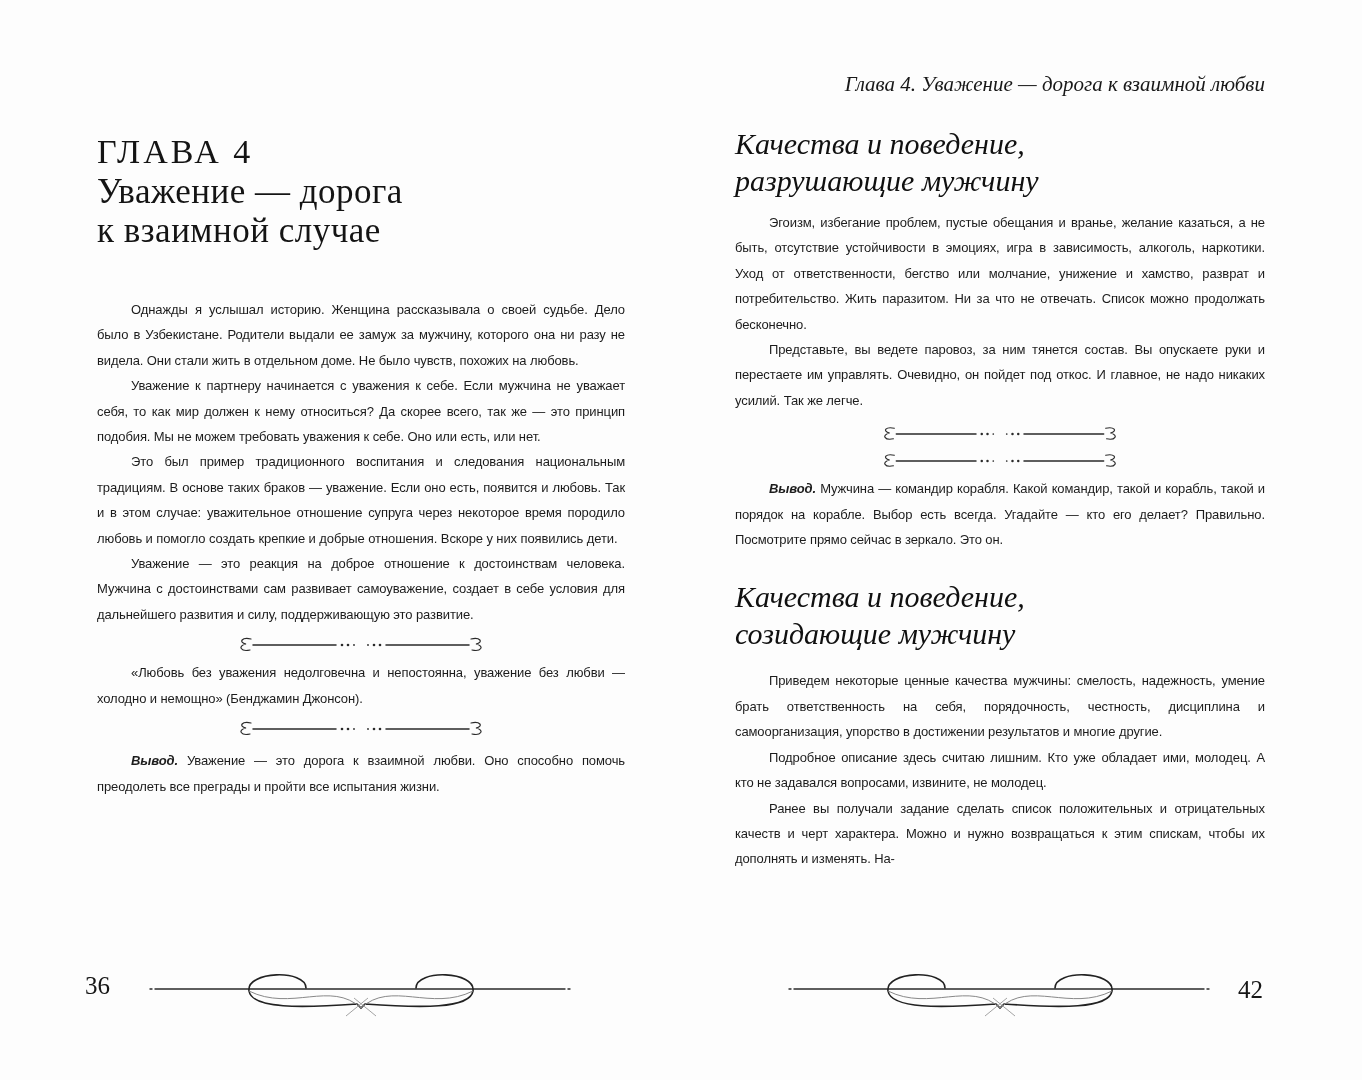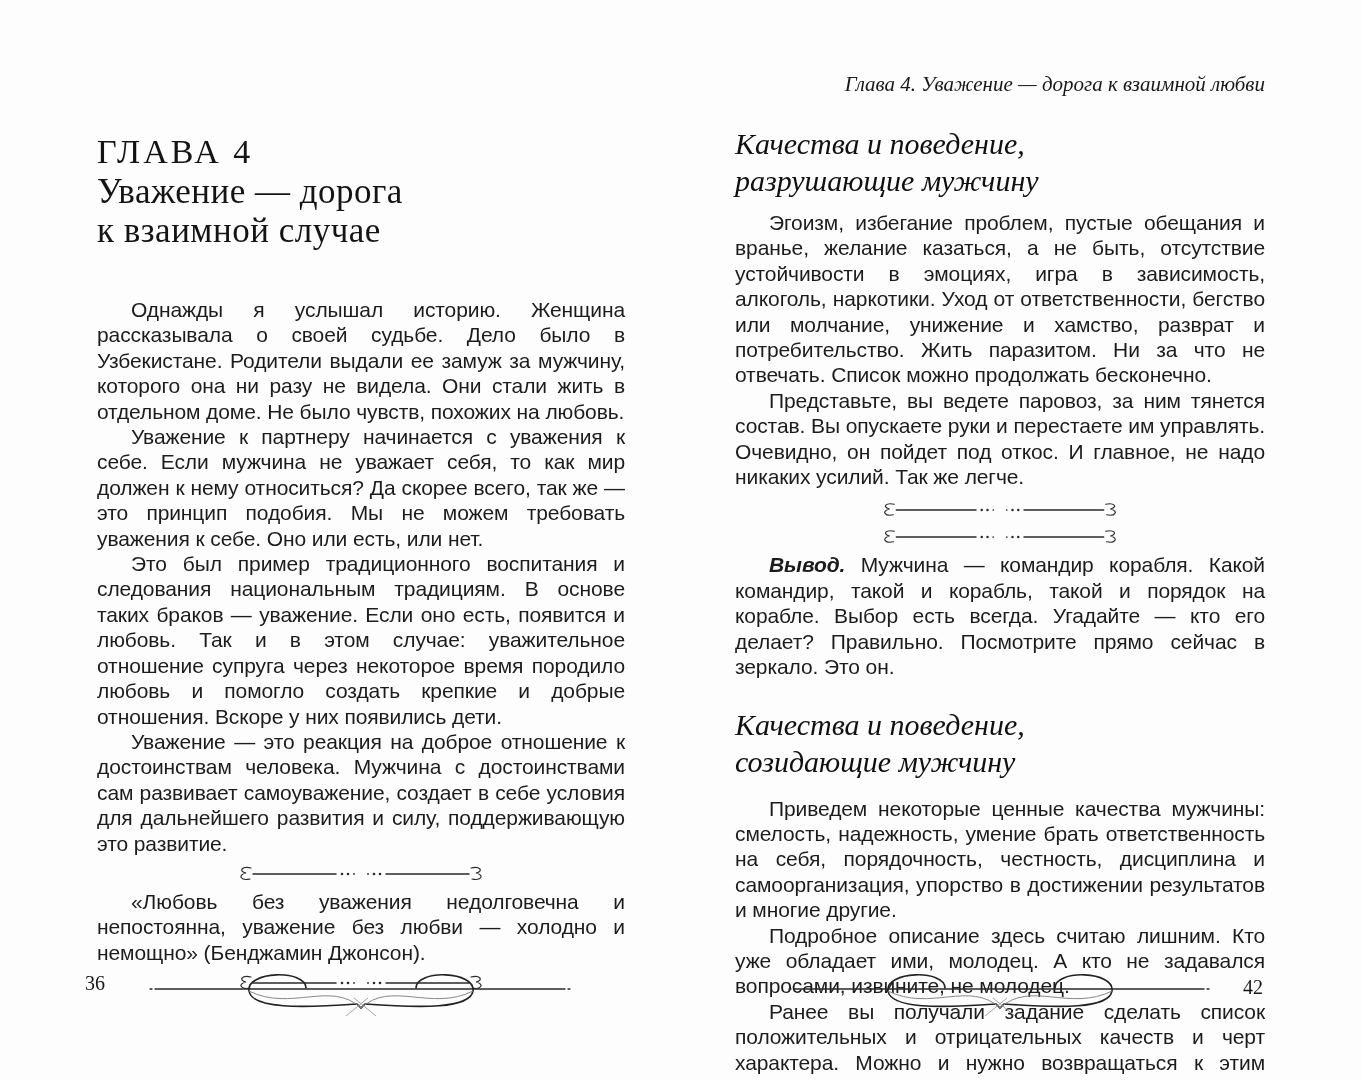--- a/index.html
+++ b/index.html
@@ -73,21 +73,21 @@
 
   
   .flow {
     position: absolute;
     left: 0; right: 0;
   }
   #lp-flow { top: 289px; }
   #rp-flow { top: 202px; }
   p.body {
     margin: 0;
-    font-size: 21px;
+    font-size: 13px;
     line-height: 25.4px;
     letter-spacing: -0.1px;
     text-align: justify;
     text-indent: 34px;
     color: #1c1c1c;
   }
   .concl-label {
     font-weight: bold;
     font-style: italic;
   }
@@ -104,21 +104,21 @@
   .flourish-wrap {
     position: absolute;
     top: 960px;
     left: 0; right: 0;
     display: flex;
     justify-content: center;
   }
   .pagenum {
     position: absolute;
     font-family: "Liberation Serif", serif;
-    font-size: 20px;
+    font-size: 25px;
     color: #161616;
   }
   #pagenum-left  { left: -12px; top: 964px; }
   #pagenum-right { right: 2px;  top: 968px; }
 </style>
 </head>
 <body>
 
 <div class="page" id="left-page">
 
@@ -171,20 +171,23 @@
           <circle cx="106" cy="9" r="1.3"></circle>
             <circle cx="112" cy="9" r="1.3"></circle>
             <circle cx="118" cy="9" r="0.9"></circle>
           <circle cx="132" cy="9" r="0.9"></circle>
             <circle cx="138" cy="9" r="1.3"></circle>
             <circle cx="144" cy="9" r="1.3"></circle>
         </g>
       </svg>
     </div>
 
+    <p class="body" style="margin-top:10px;">
+      <b class="concl-label">Вывод.</b><span> Уважение — это дорога к взаимной любви. Оно способно помочь преодолеть все преграды и пройти все испытания жизни.</span>
+    </p>
   </div>
 
   <div class="flourish-wrap">
     <svg width="430" height="50" viewBox="0 0 430 50" aria-hidden="true">
       <line x1="4" y1="21" x2="426" y2="21" stroke="#2a2a2a" stroke-width="1.4" stroke-dasharray="2 3 60 0 290 0 60 3 2" stroke-linecap="round"></line>
       <path d="M160 20 C160 1 100 3 103 23 C106 41 155 40 211 36 L215 40 L219 36 C275 40 324 41 327 23 C330 3 270 1 270 20" fill="none" stroke="#222" stroke-width="1.6" stroke-linecap="round"></path>
       <path d="M103 23 C145 44 185 12 215 40" fill="none" stroke="#888" stroke-width="1"></path>
       <path d="M327 23 C285 44 245 12 215 40" fill="none" stroke="#888" stroke-width="1"></path>
       <path d="M200 48 L222 30 M230 48 L208 30" stroke="#999" stroke-width="0.9"></path>
     </svg>

